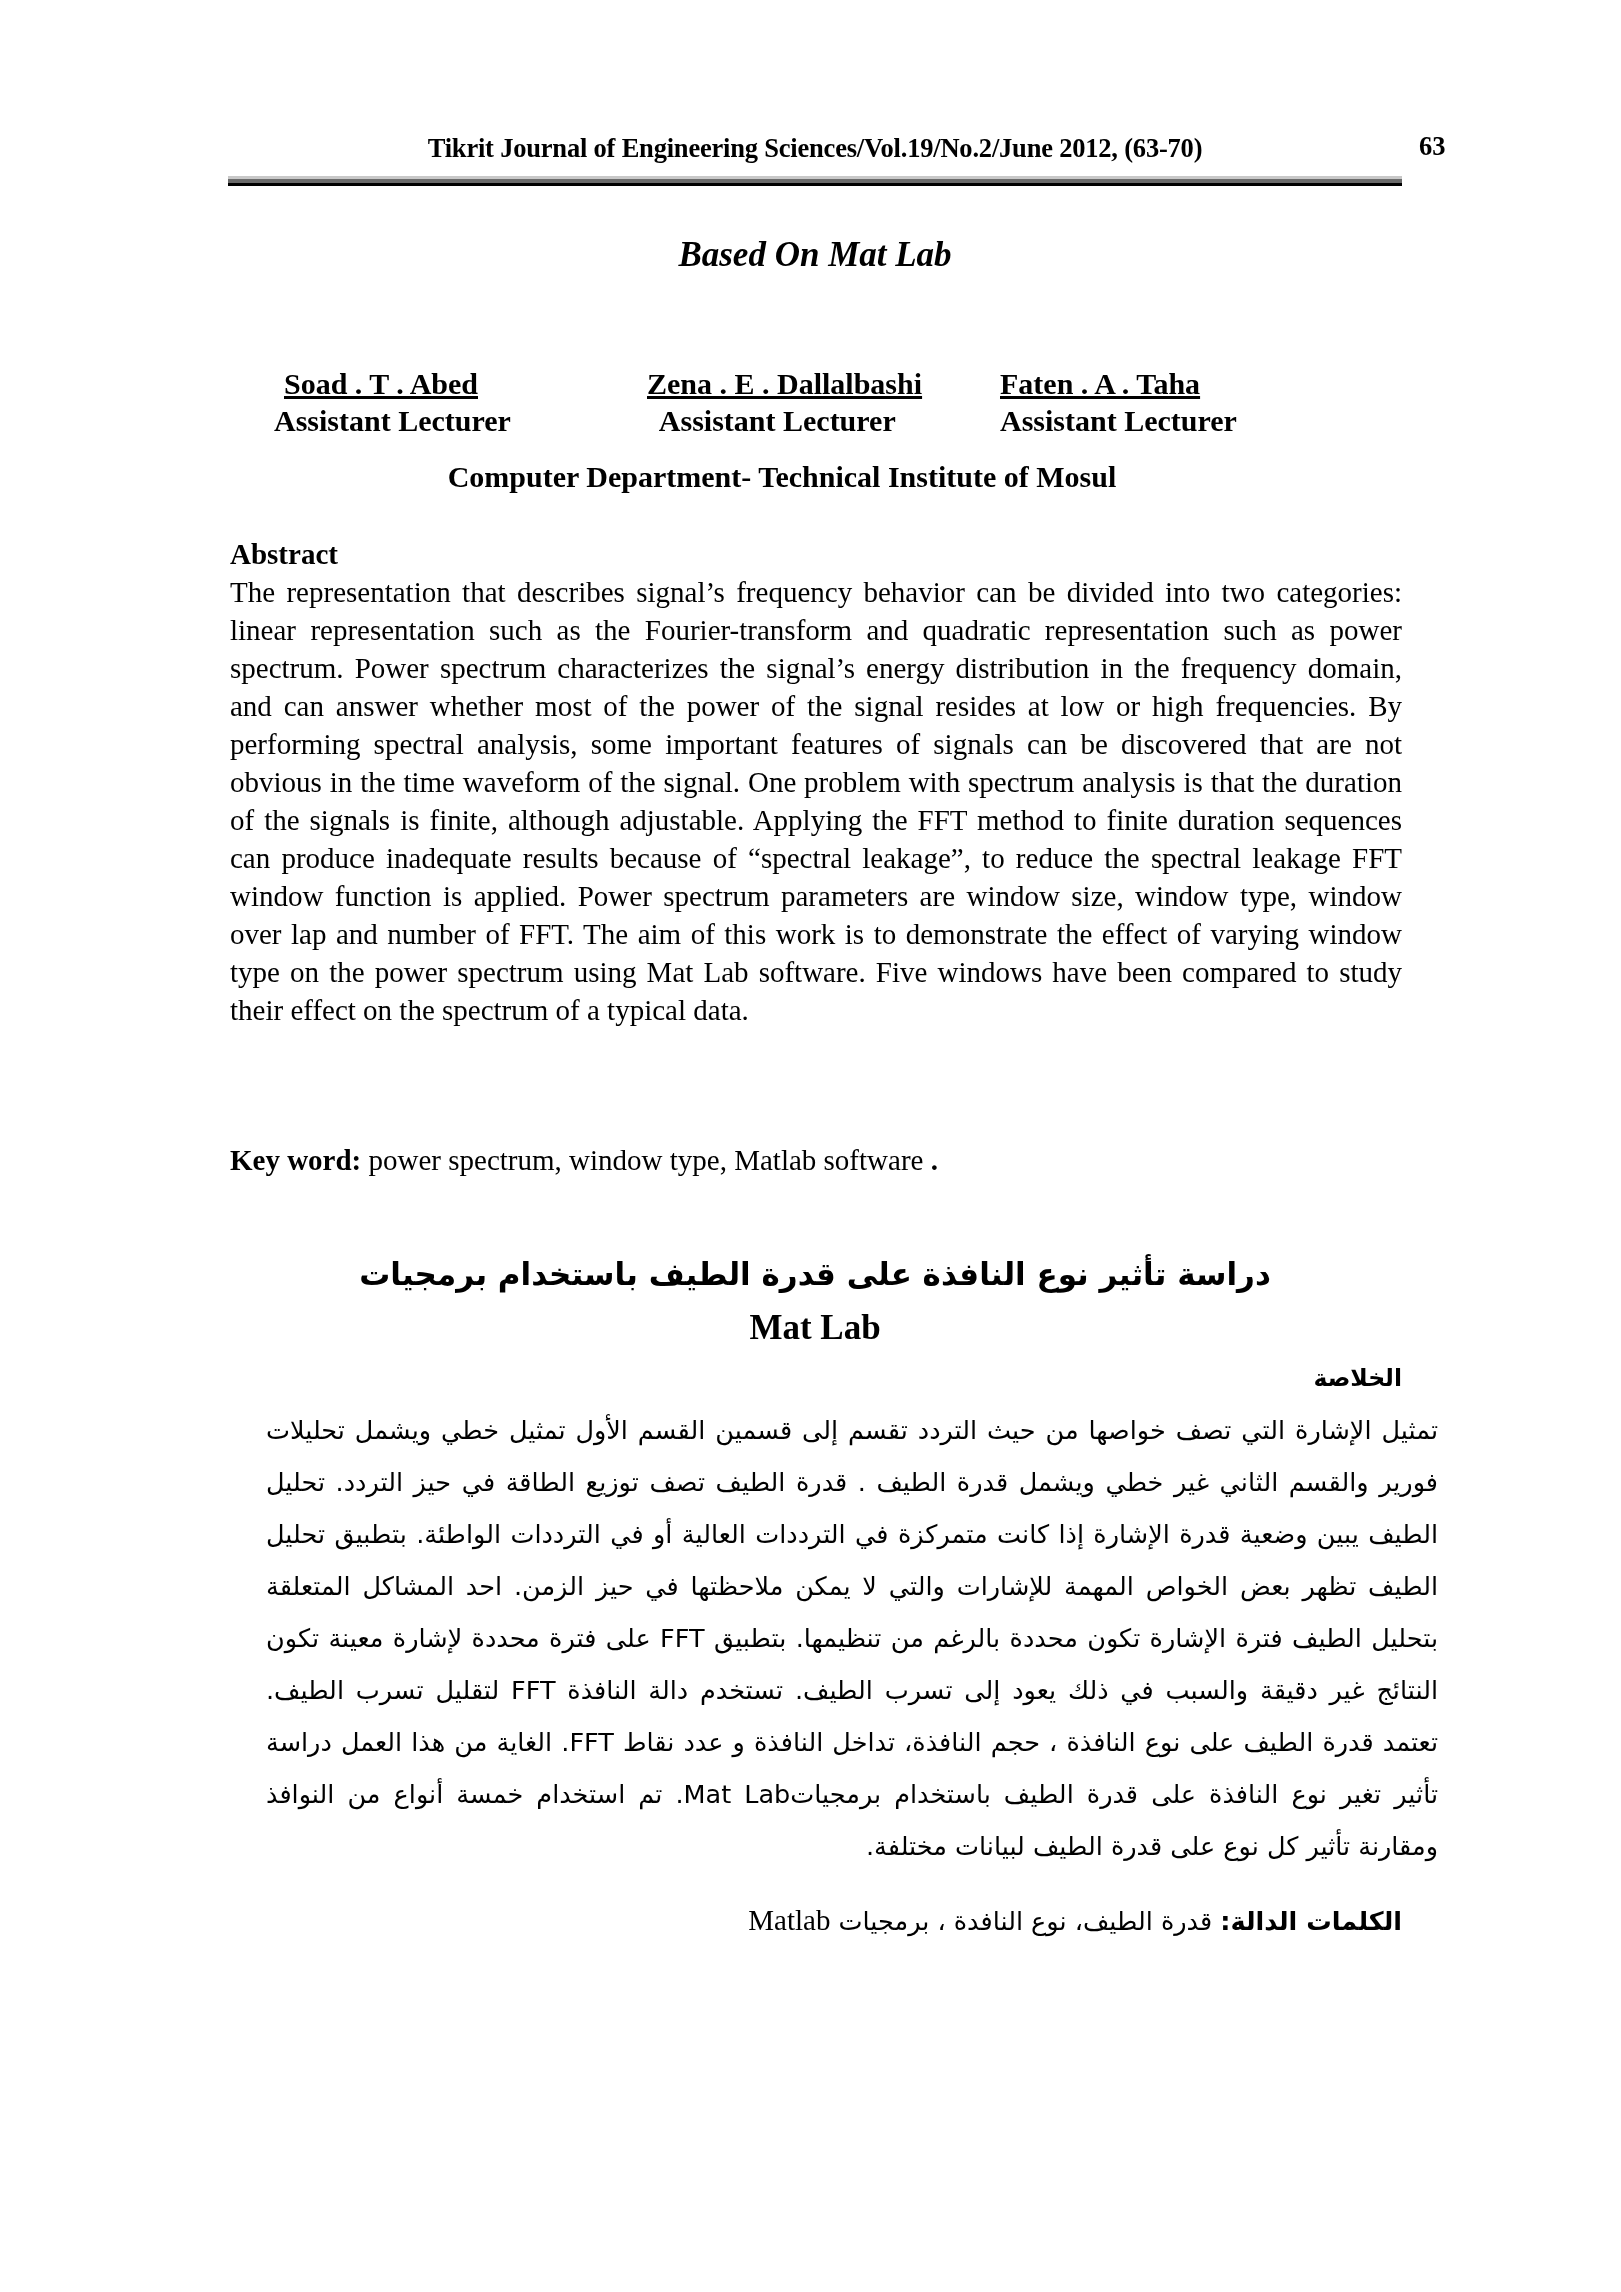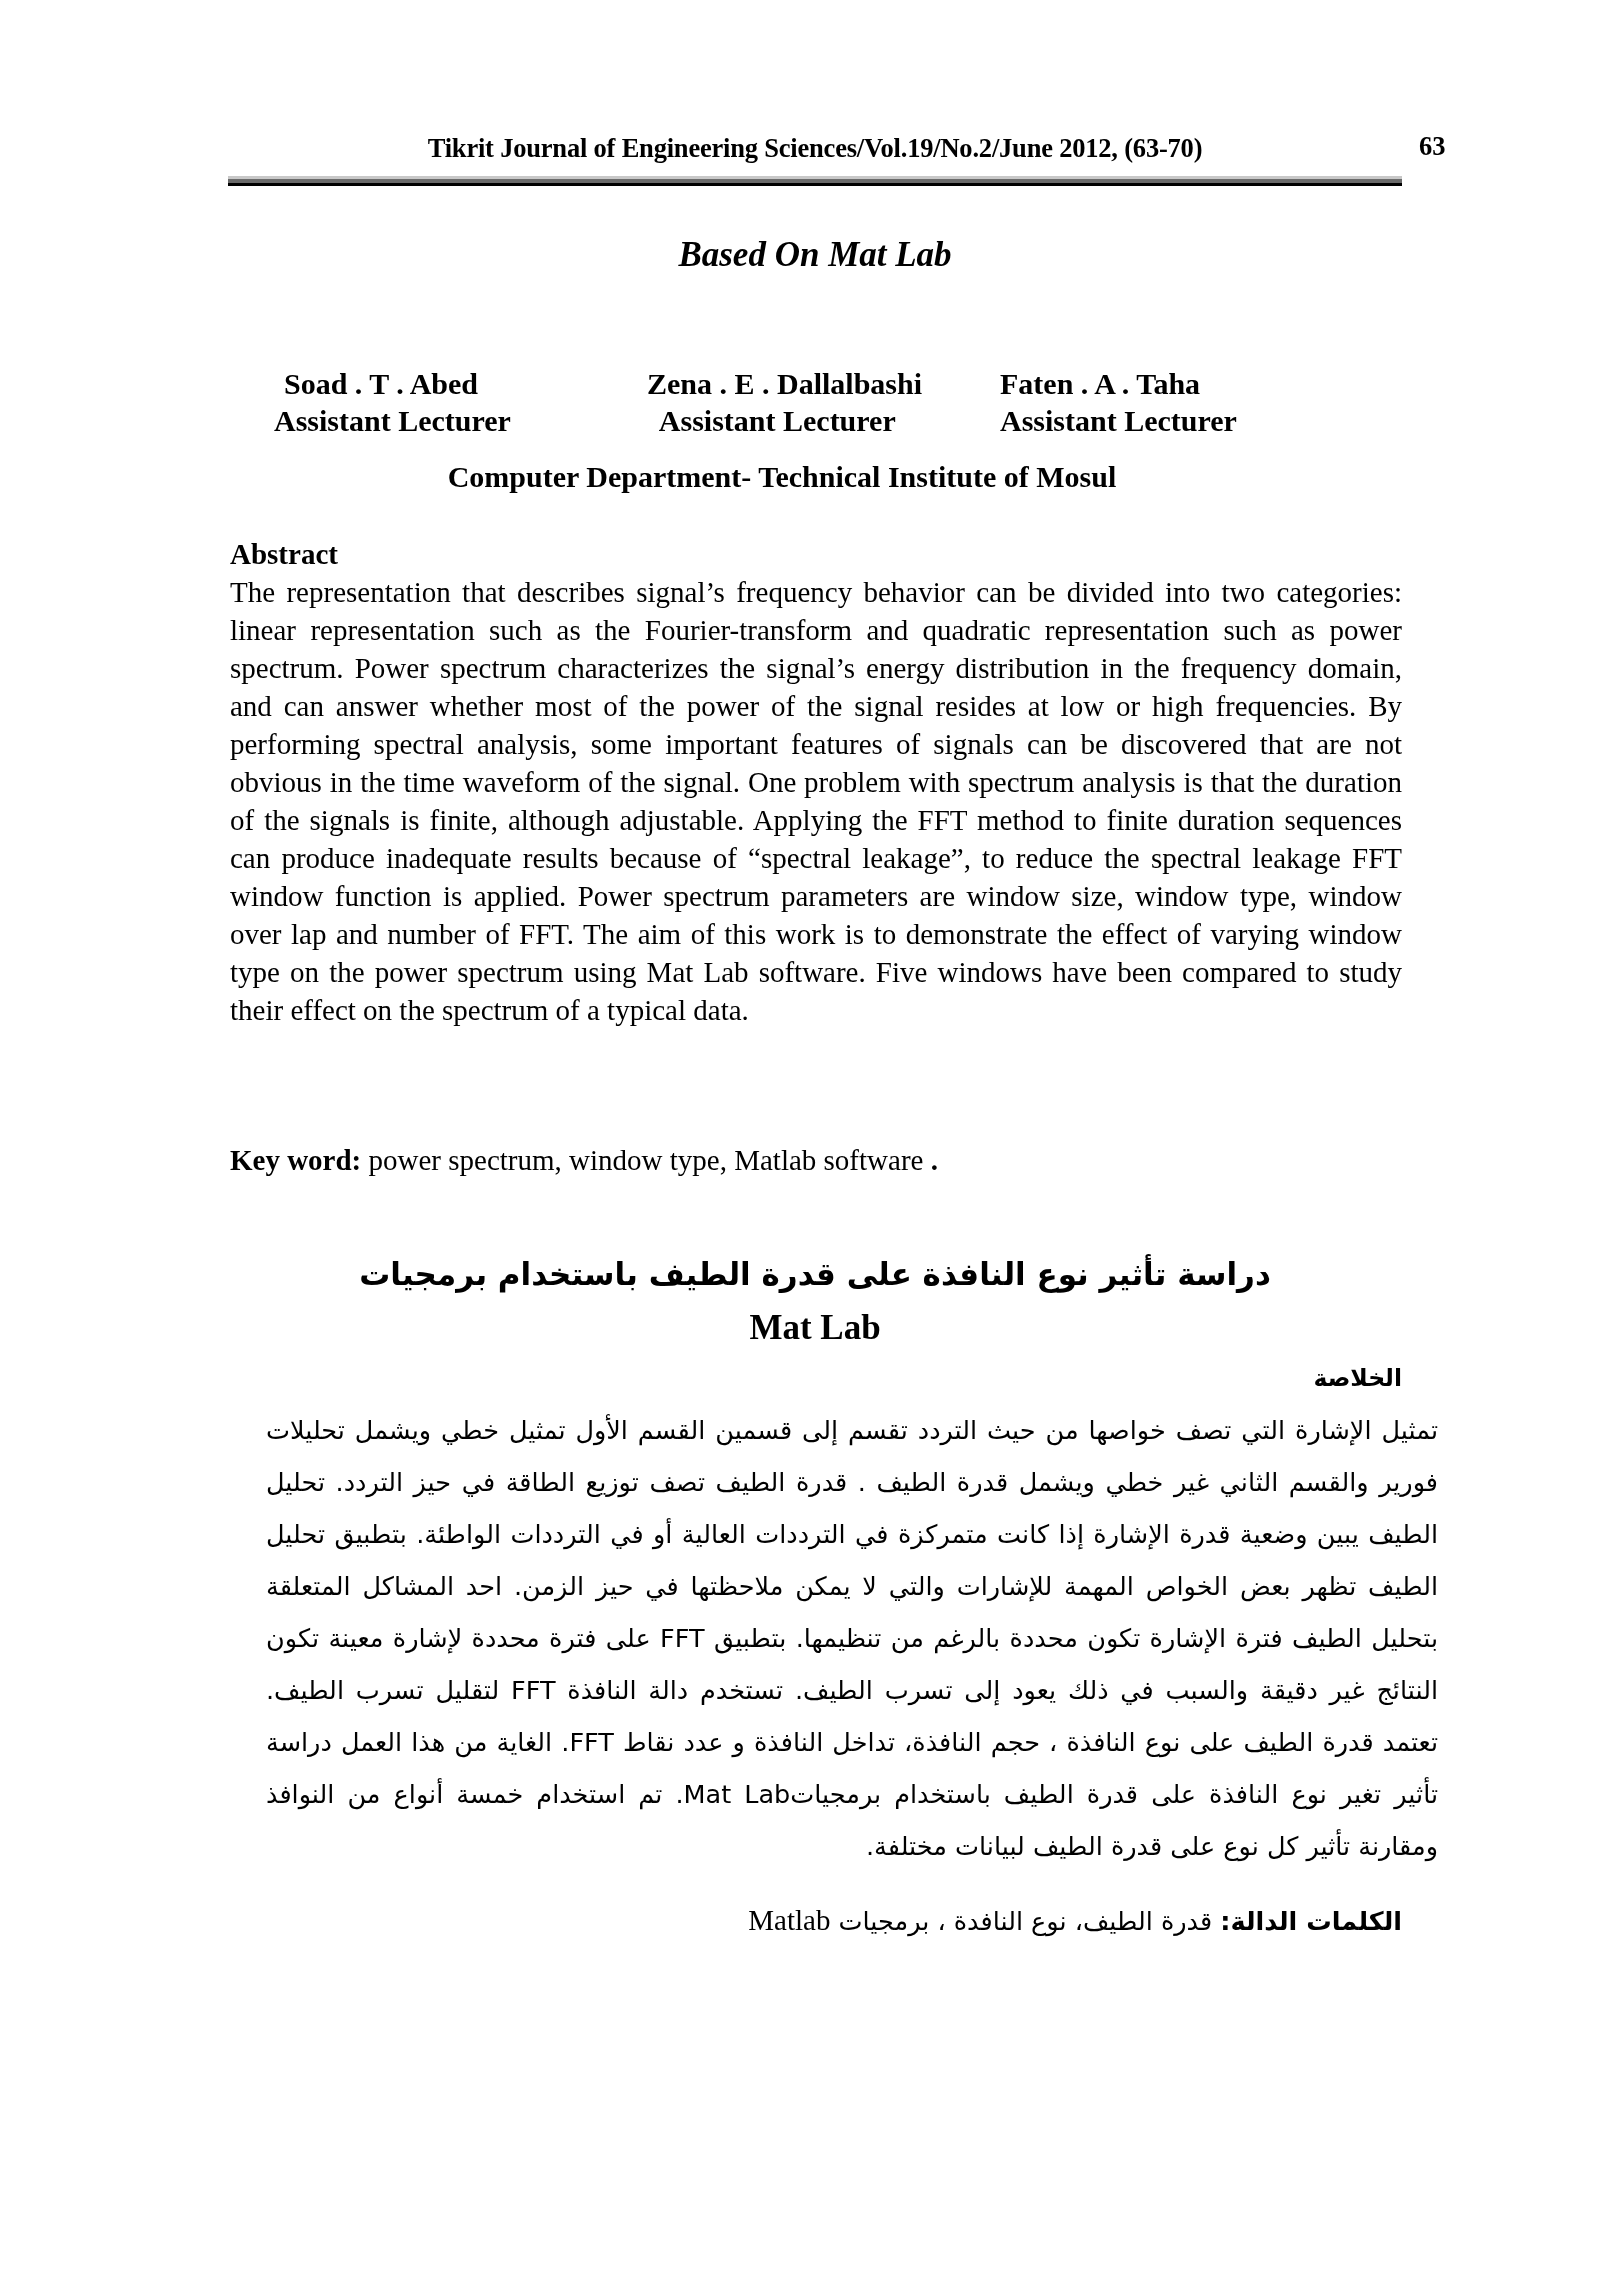--- a/index.html
+++ b/index.html
@@ -64,21 +64,21 @@
       line-height: 37px;
     }
     .author-col {
       position: absolute;
       top: 0;
       text-align: left;
     }
     .author-col.a1 { left: 0; }
     .author-col.a2 { left: 402px; }
     .author-col.a3 { left: 755px; }
-    .author-name { display: block; padding-left: 39px; }
+    .author-name { display: block; padding-left: 39px; text-decoration: underline; }
     .a2 .author-name { padding-left: 0; }
     .a3 .author-name { padding-left: 0; }
     .author-role { display: block; padding-left: 29px; }
     .a2 .author-role { padding-left: 11.8px; }
     .a3 .author-role { padding-left: 0; }
     .affiliation {
       position: absolute;
       left: 228px;
       top: 460px;
       width: 1108px;

